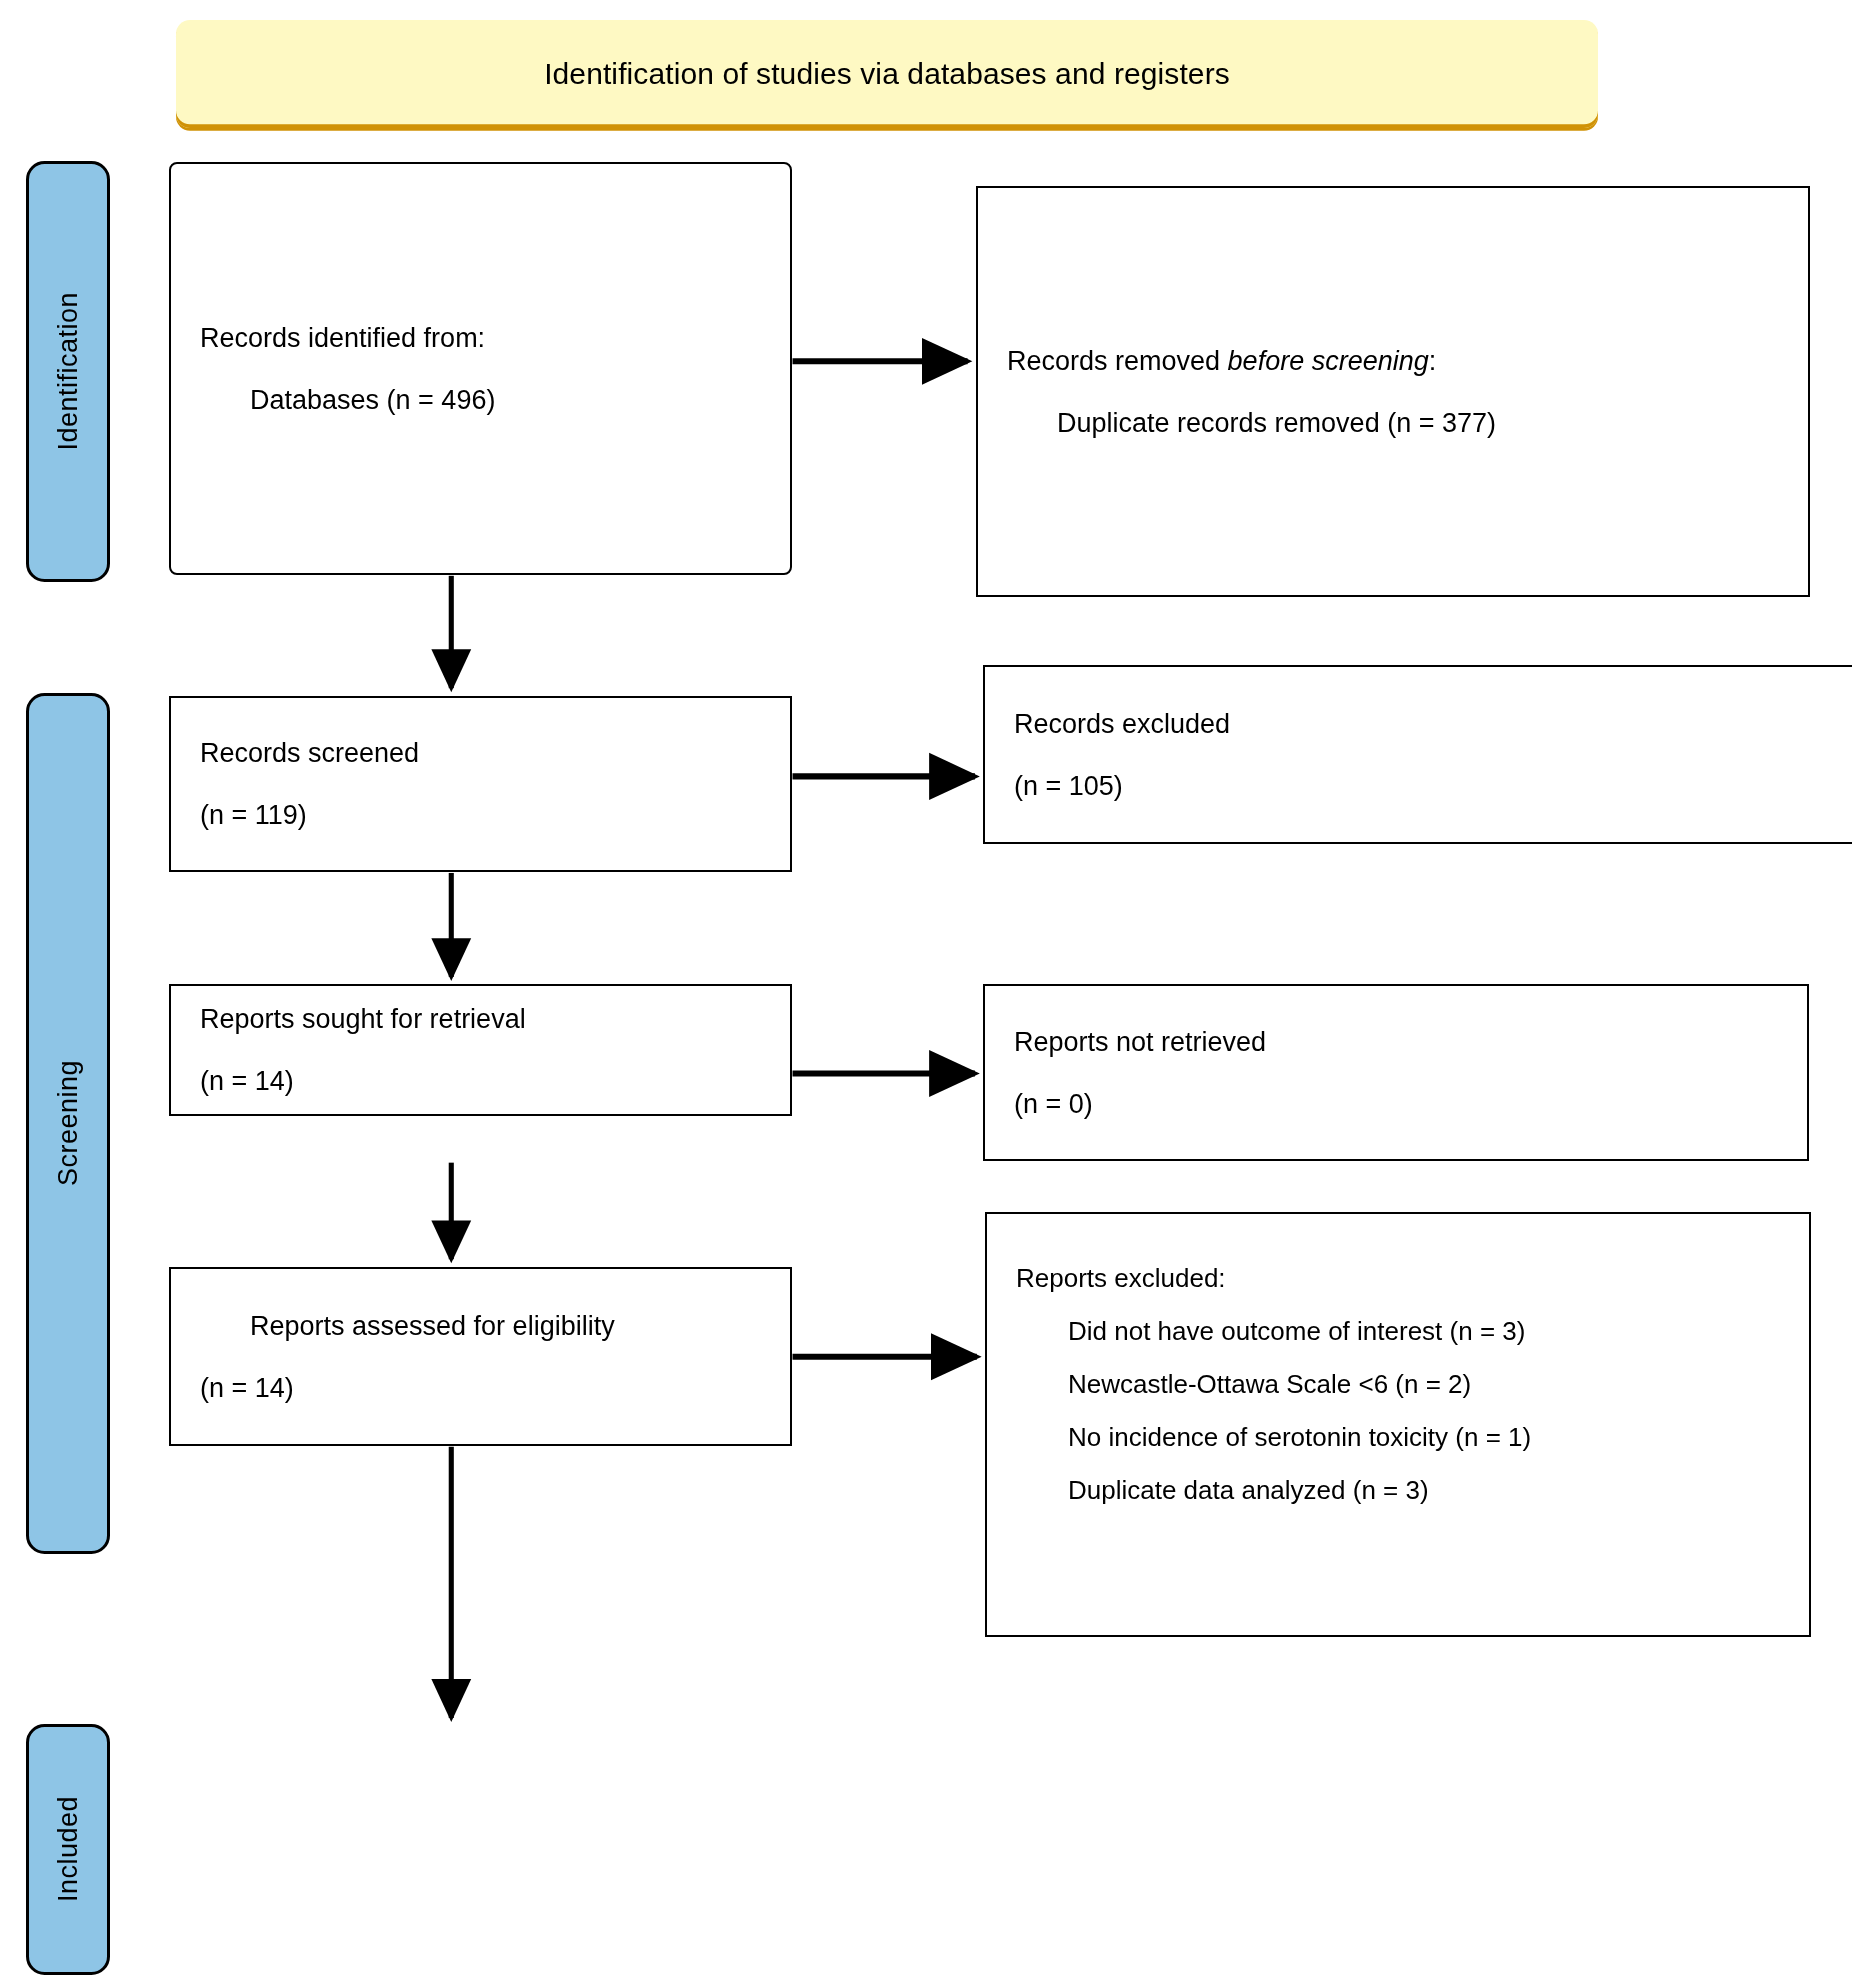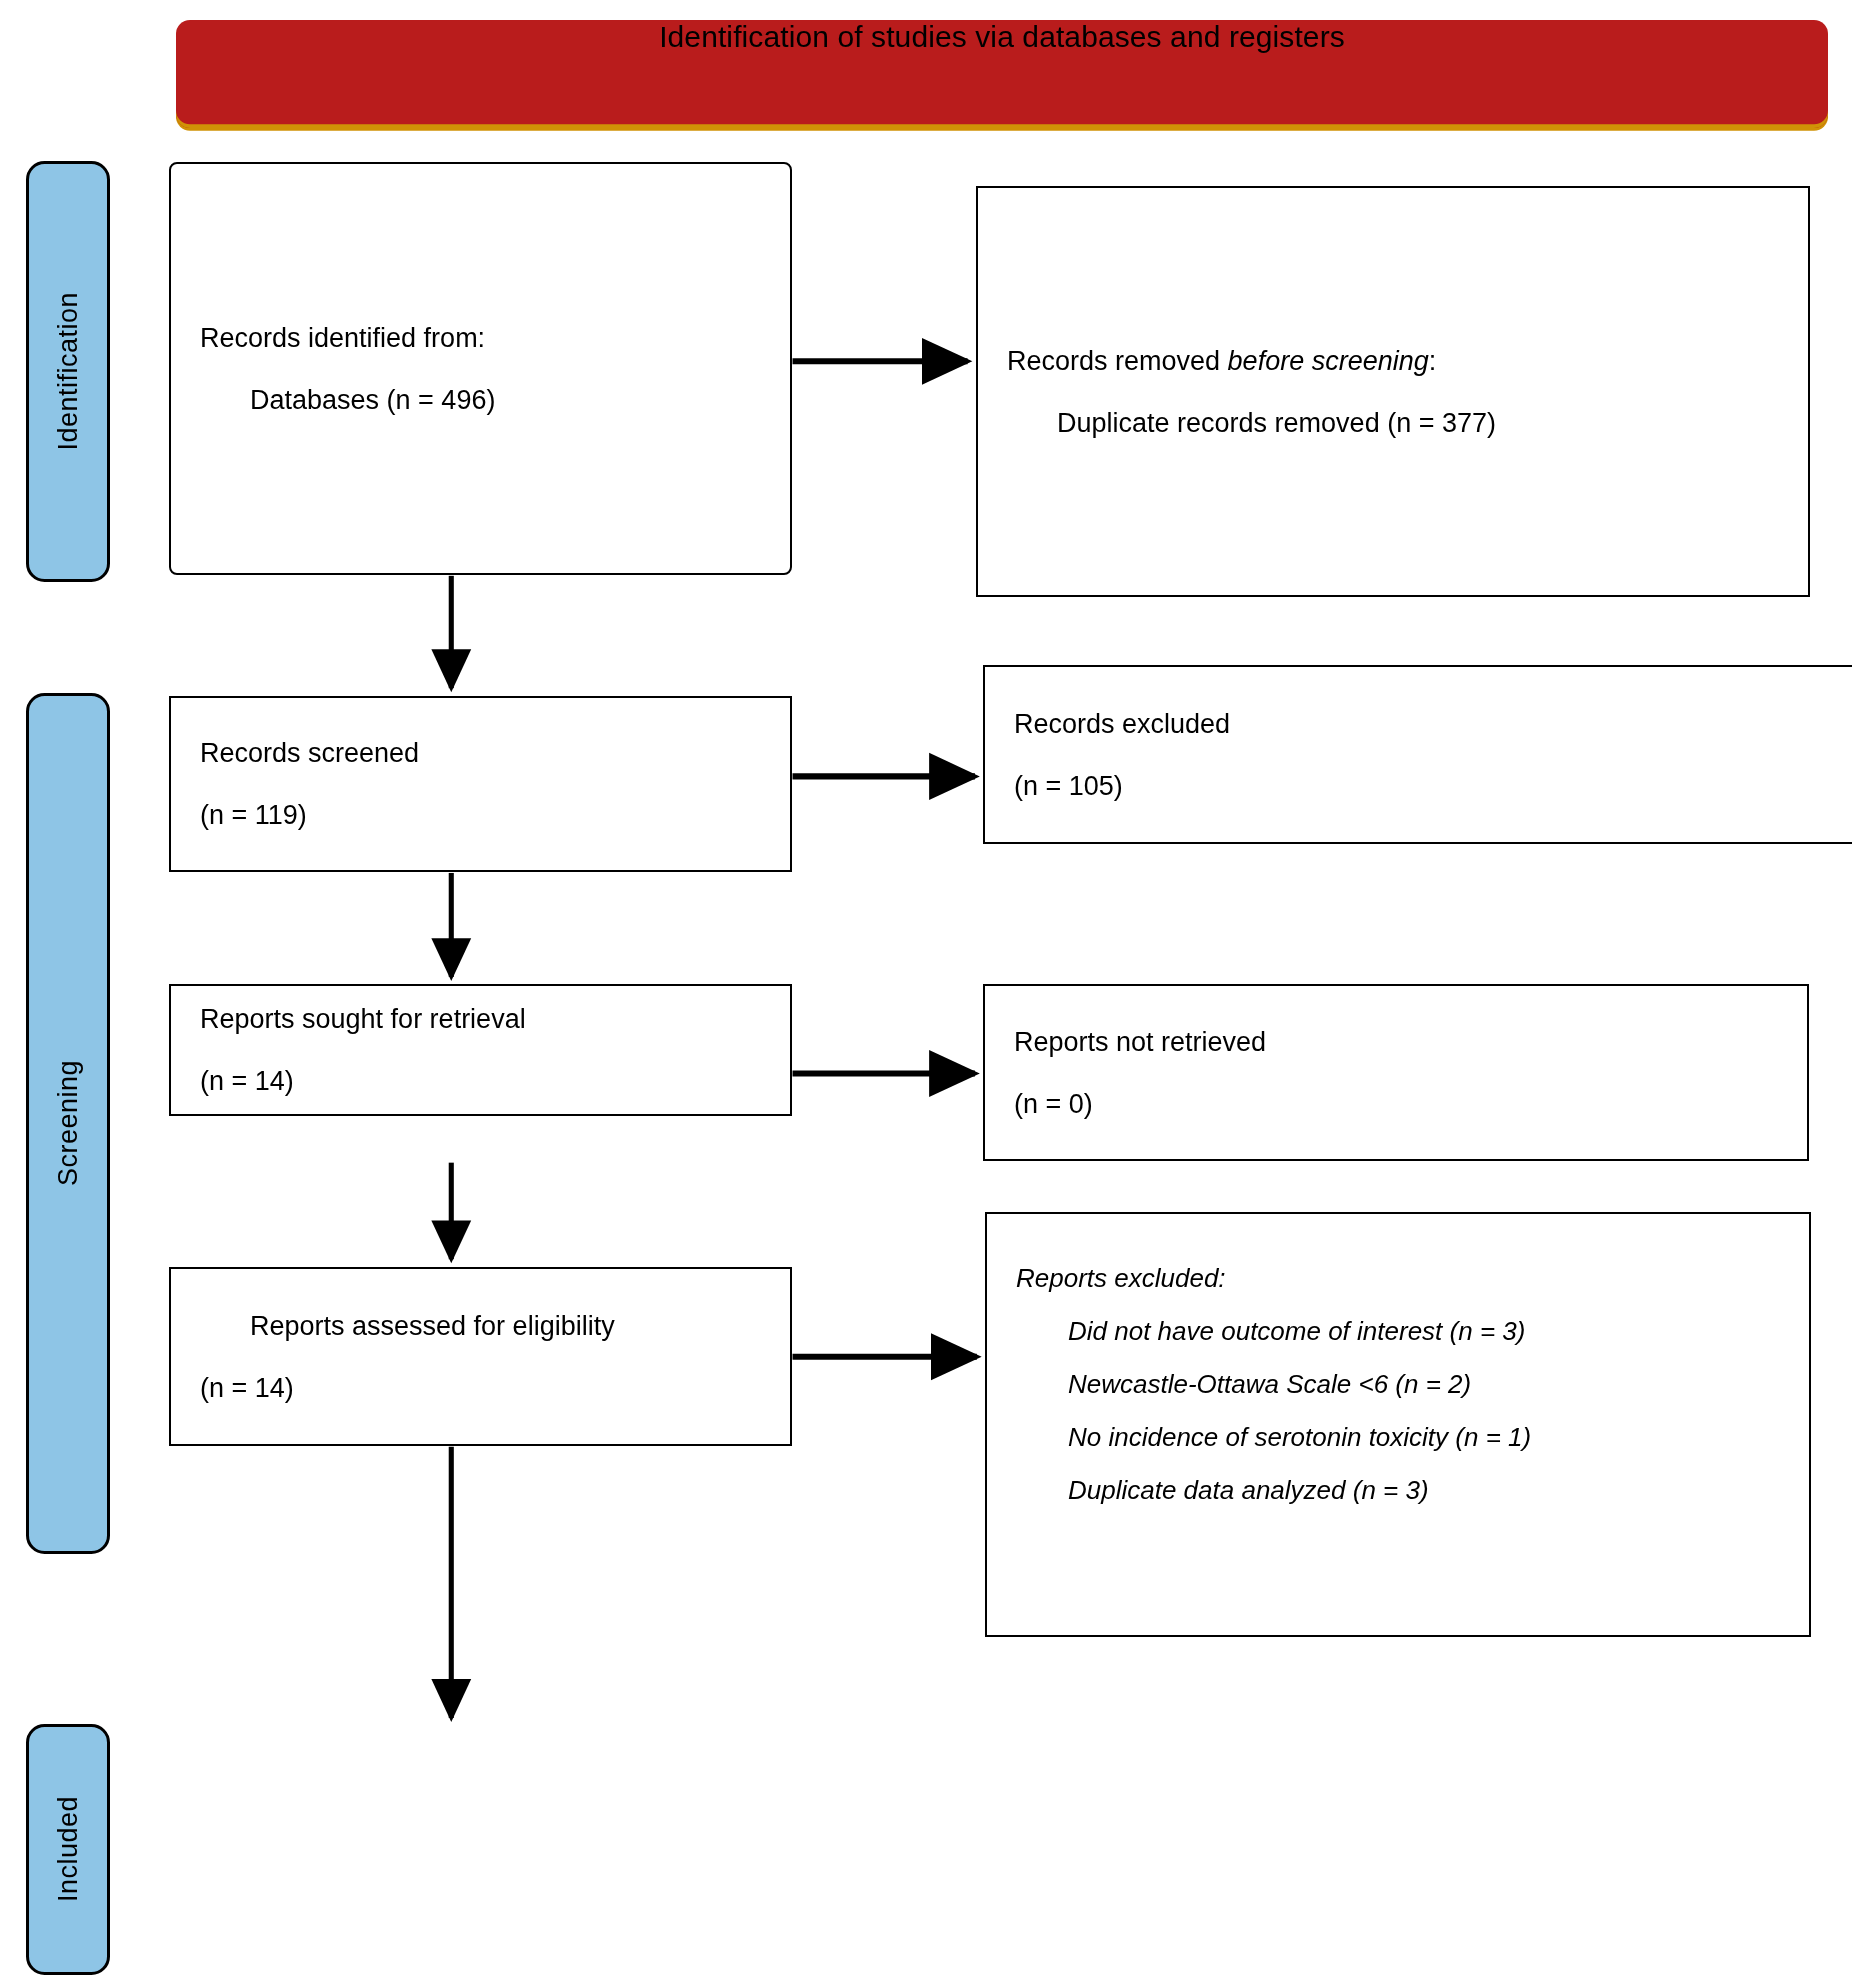--- a/index.html
+++ b/index.html
@@ -12,25 +12,25 @@
     width:1852px;
     height:1985px;
     background:#ffffff;
     overflow:hidden;
   }
 
   
   .banner{
     position:absolute;
     left:176px; top:20.4px;
-    width:1652px; height:108px;
-    background:#b91c1c;
+    width:1422px; height:108px;
+    background:#fef9c3;
     border-radius:14px;
     box-shadow: 0 -3.7px 0 0 #D09206 inset, 0 2.8px 0 0 #D09206;
-    display:flex; align-items:flex-start; justify-content:center;
+    display:flex; align-items:center; justify-content:center;
     box-sizing:border-box;
   }
   .banner-text{
     font-size:30px;
     color:#000000;
     font-weight:400;
     letter-spacing:0.1px;
     text-align:center;
   }
 
@@ -92,21 +92,21 @@
   #box-sought-left       { left:169px;  top:984px; width:623px; height:132px;padding-left:39px; }
   #box-eligibility       { left:169px;  top:1267px; width:623px; height:179px; }
   #box-reports-excluded  { left:985px; top:1212px; width:826px; height:425px; }
   #box-included          { left:169px;  top:1724px; width:623px; height:251px; }
 
   
   #box-reports-excluded .inner{
     top:auto; transform:none;
     top:50px;
   }
-  #box-reports-excluded .fline{ font-size:26px;font-style:italic; }
+  #box-reports-excluded .fline{ font-size:26px; }
   #box-reports-excluded .fline.sub{ padding-left:52px; margin-top:24px; }
 
   
   #arrows{
     position:absolute;
     left:0; top:0;
     width:1852px; height:1985px;
     pointer-events:none;
   }
 </style>

